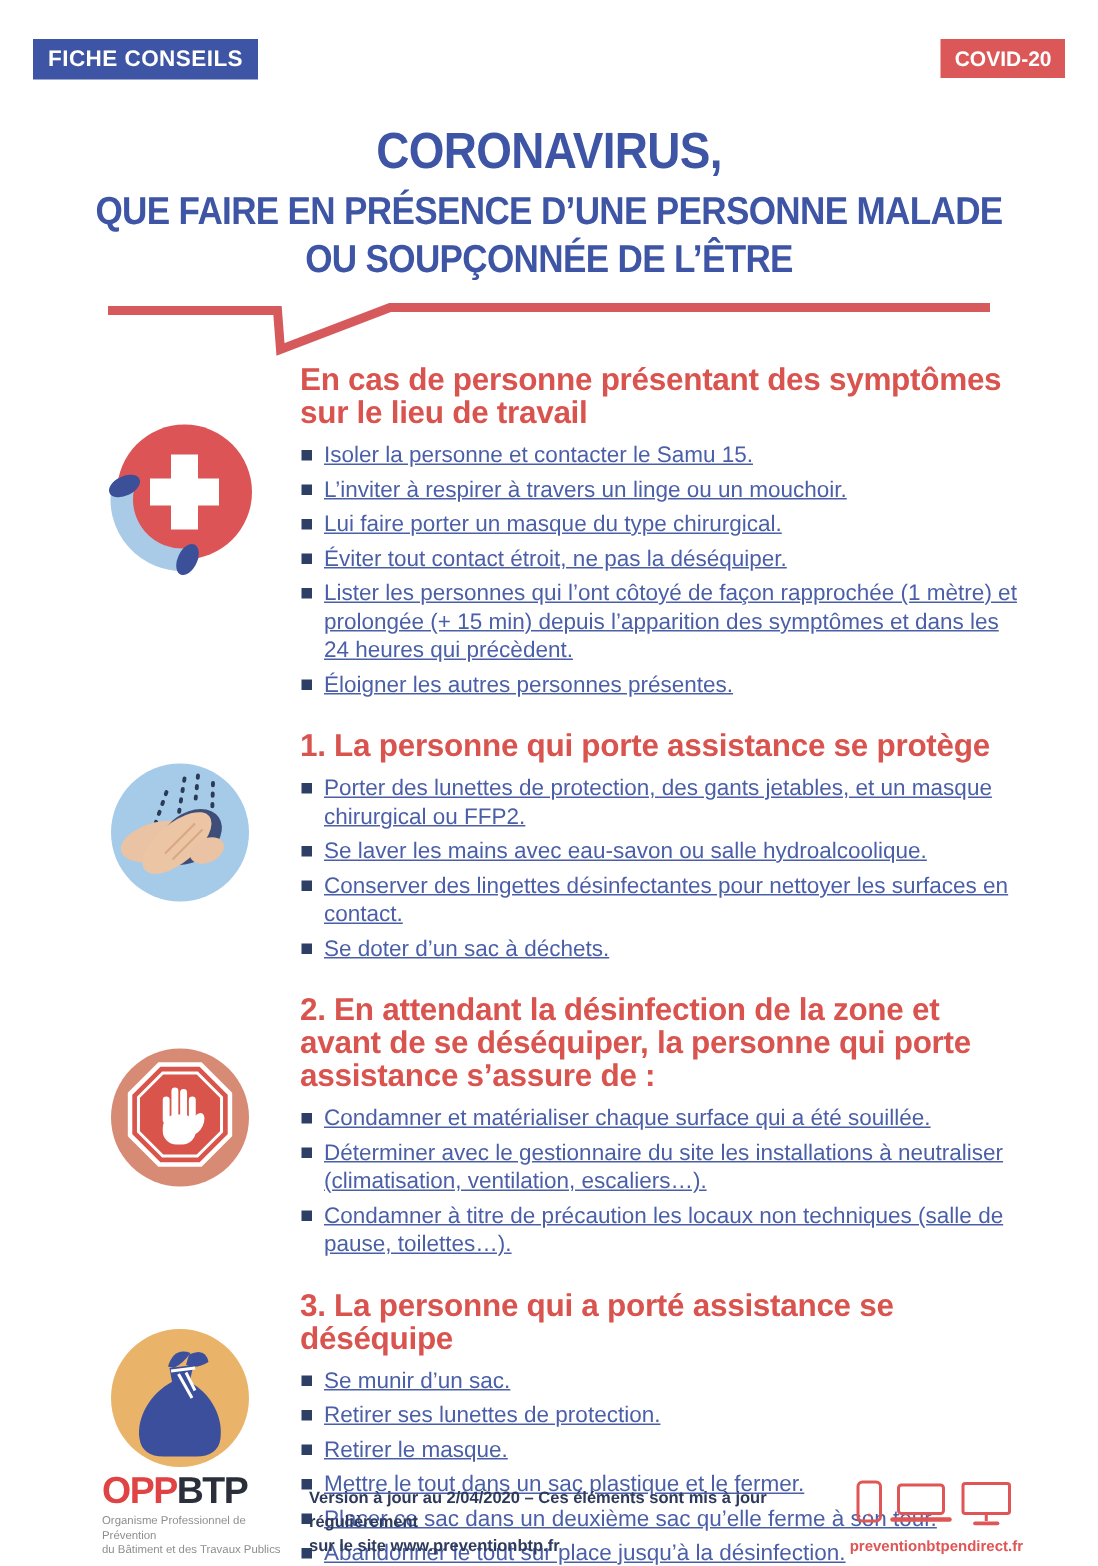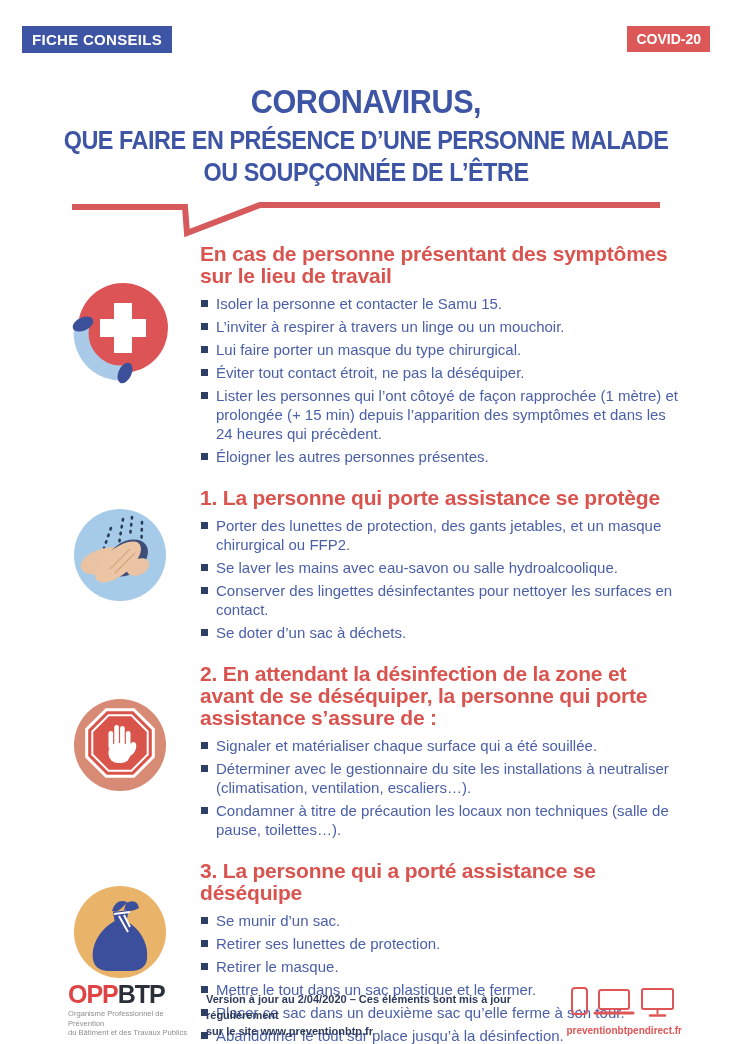--- a/index.html
+++ b/index.html
@@ -25,21 +25,21 @@
   .section{display:grid;grid-template-columns:110px 1fr;column-gap:22px;
            padding-left:68px;padding-right:52px;margin-bottom:17px;}
   .icon-box{width:104px;height:104px;}
   .sec-0 .icon-box{margin-top:38px;}
   .sec-1 .icon-box{margin-top:16px;}
   .sec-2 .icon-box{margin-top:30px;}
   .sec-3 .icon-box{margin-top:20px;}
   .section-heading{margin:0 0 7px;color:#d9534f;font-size:21px;font-weight:bold;
                    line-height:22px;letter-spacing:-.2px;max-width:480px;}
   ul.bullets{list-style:none;margin:0;padding:0;max-width:478px;}
-  .bullet-item{display:flex;margin-bottom:4px;color:#4a5fa8;font-size:15px;line-height:19px;}
+  .bullet-item{display:flex;margin-bottom:4px;color:#4a5fa8;font-size:15px;line-height:19px;text-decoration:underline;}
   .bullet-square{flex:0 0 auto;width:7px;height:7px;background:#2e3f66;margin:6px 8px 0 1px;}
 
   
   .footer{position:absolute;top:982px;left:0;width:732px;display:flex;align-items:flex-start;}
   .footer-logo{margin-left:68px;width:134px;}
   .logo-text{font-size:25px;font-weight:bold;letter-spacing:-1px;line-height:25px;}
   .logo-opp{color:#e04343;}
   .logo-btp{color:#2b2f3a;}
   .logo-sub{margin-top:2px;font-size:7.6px;line-height:9.5px;color:#8e8e8e;}
   .footer-center{margin-left:4px;width:342px;margin-top:9px;color:#2e3a59;
@@ -166,21 +166,21 @@
             <rect x="40.5" y="50" width="22" height="20" rx="9"></rect>
             <ellipse cx="63.5" cy="56" rx="4" ry="7.5" transform="rotate(25 63.5 56)"></ellipse>
           </g>
         </svg>
       </div>
       <div>
         <p class="section-heading">2. En attendant la désinfection de la zone et avant de se déséquiper, la personne qui porte assistance s’assure de :</p>
         <ul class="bullets">
             <li class="bullet-item">
               <span class="bullet-square"></span>
-              <span class="bullet-text">Signaler et matérialiser chaque surface qui a été souillée.</span>
+              <span class="bullet-text">Condamner et matérialiser chaque surface qui a été souillée.</span>
             </li>
             <li class="bullet-item">
               <span class="bullet-square"></span>
               <span class="bullet-text">Déterminer avec le gestionnaire du site les installations à neutraliser (climatisation, ventilation, escaliers…).</span>
             </li>
             <li class="bullet-item">
               <span class="bullet-square"></span>
               <span class="bullet-text">Condamner à titre de précaution les locaux non techniques (salle de pause, toilettes…).</span>
             </li>
           </ul>

